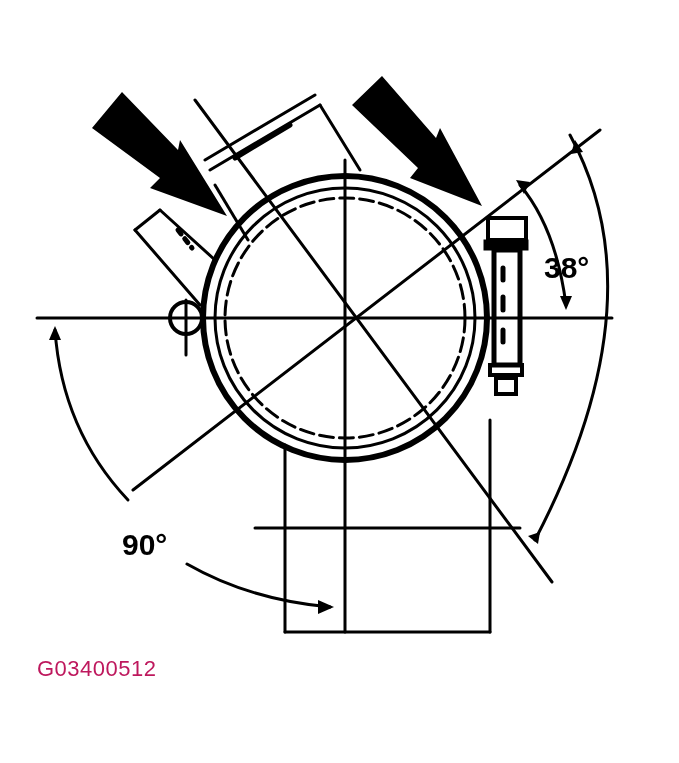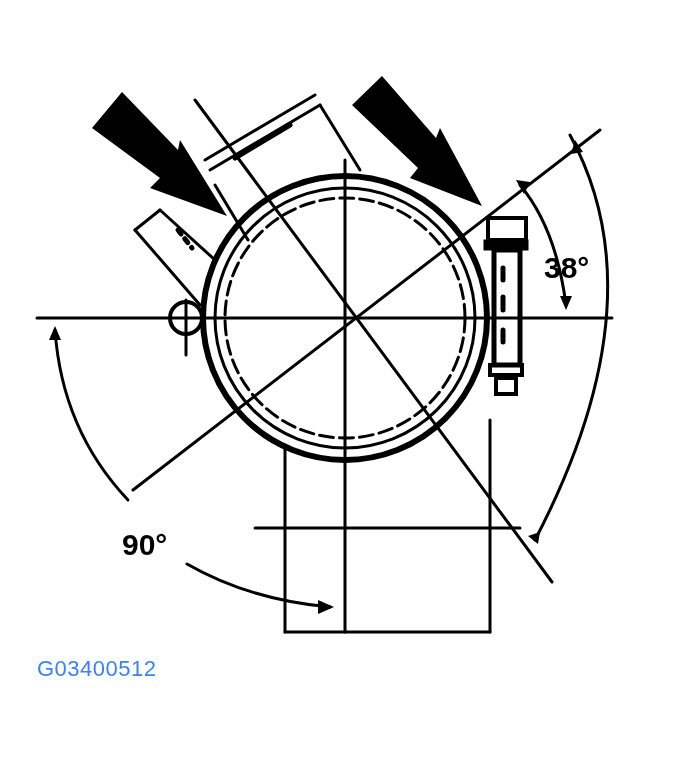--- a/index.html
+++ b/index.html
@@ -1,20 +1,20 @@
 <!DOCTYPE html>
 <html><head>
   <meta charset="utf-8">
   <style>
     html, body { margin: 0; padding: 0; background: #ffffff; }
     body { width: 679px; height: 763px; position: relative; overflow: hidden; }
     #diagram { position: absolute; left: 0; top: 0; }
     .lbl { font-family: "Liberation Sans", sans-serif; font-weight: bold; fill: #000; }
     .caption { position: absolute; left: 37px; top: 656px; font-family: "Liberation Sans", sans-serif;
-      font-size: 22px; color: #3b82f6; letter-spacing: 0.5px; }
+      font-size: 22px; color: #be185d; letter-spacing: 0.5px; }
   </style>
 </head>
 <body>
 
 <svg id="diagram" width="679" height="763" viewBox="0 0 679 763" xmlns="http://www.w3.org/2000/svg">
   <g stroke="#000" fill="none" stroke-linecap="round">
 
     <g>
       <line x1="285" y1="445" x2="285" y2="632" stroke-width="3"></line>
       <line x1="490" y1="420" x2="490" y2="632" stroke-width="3"></line>

